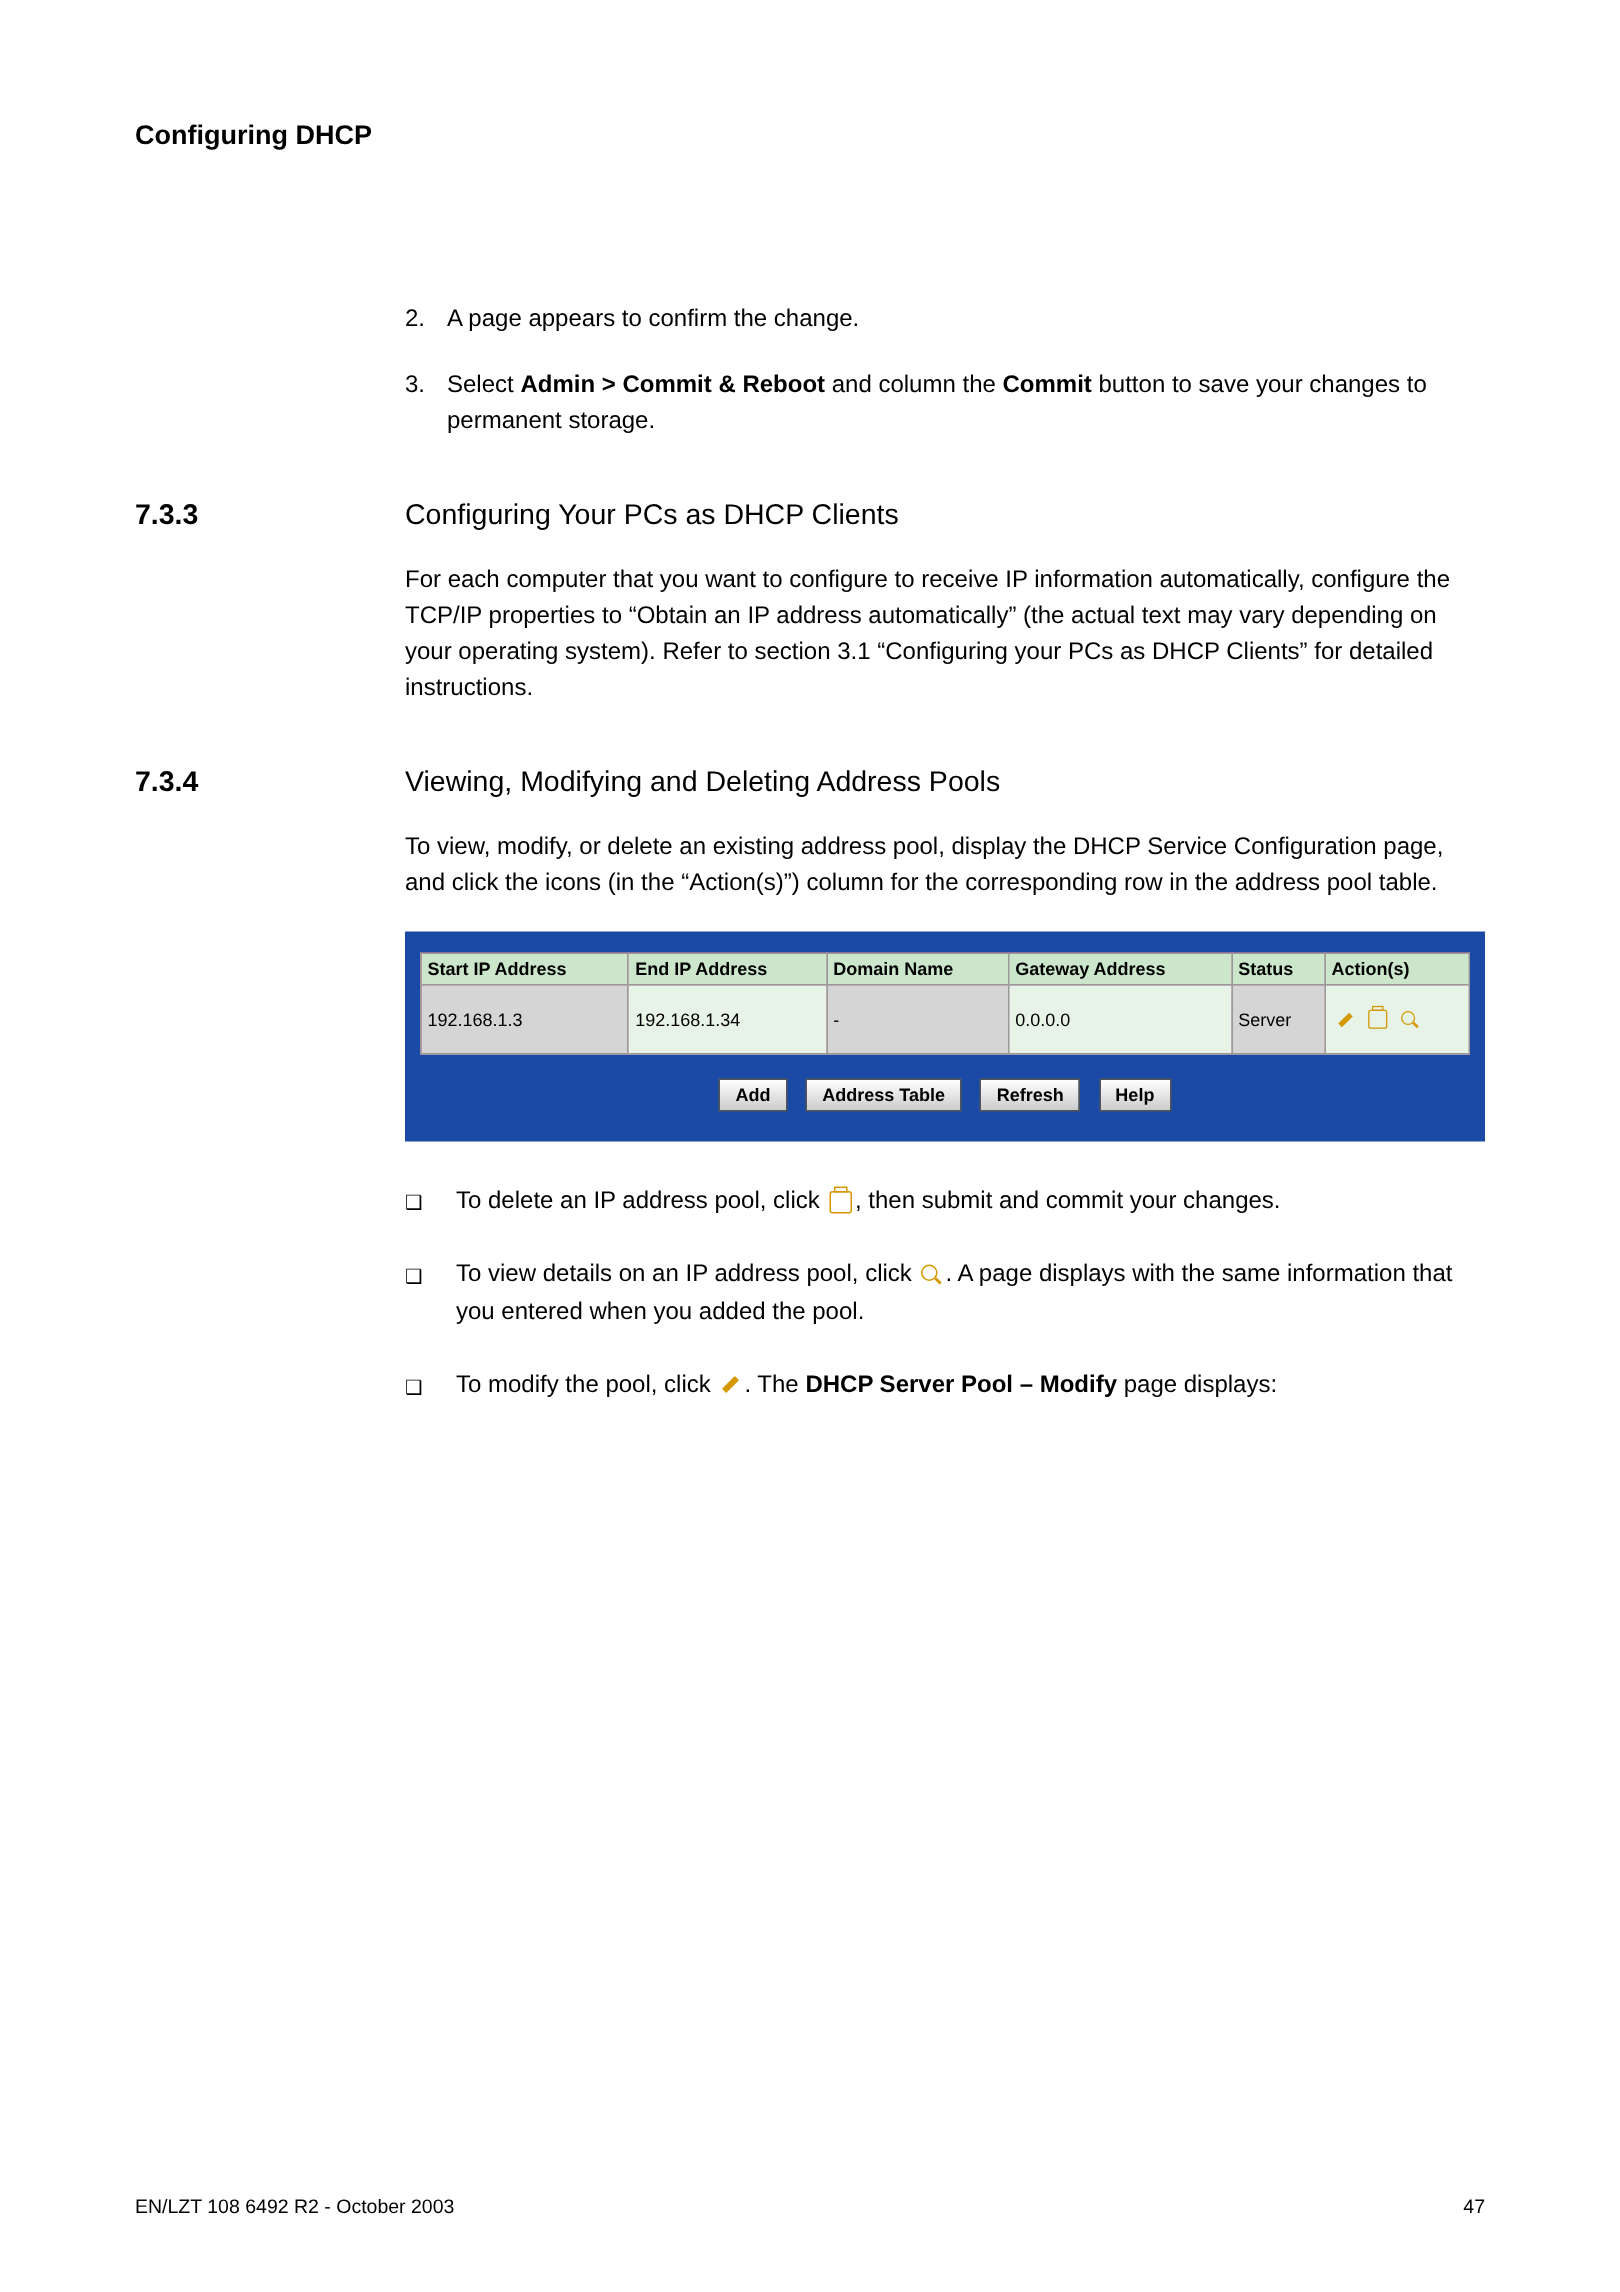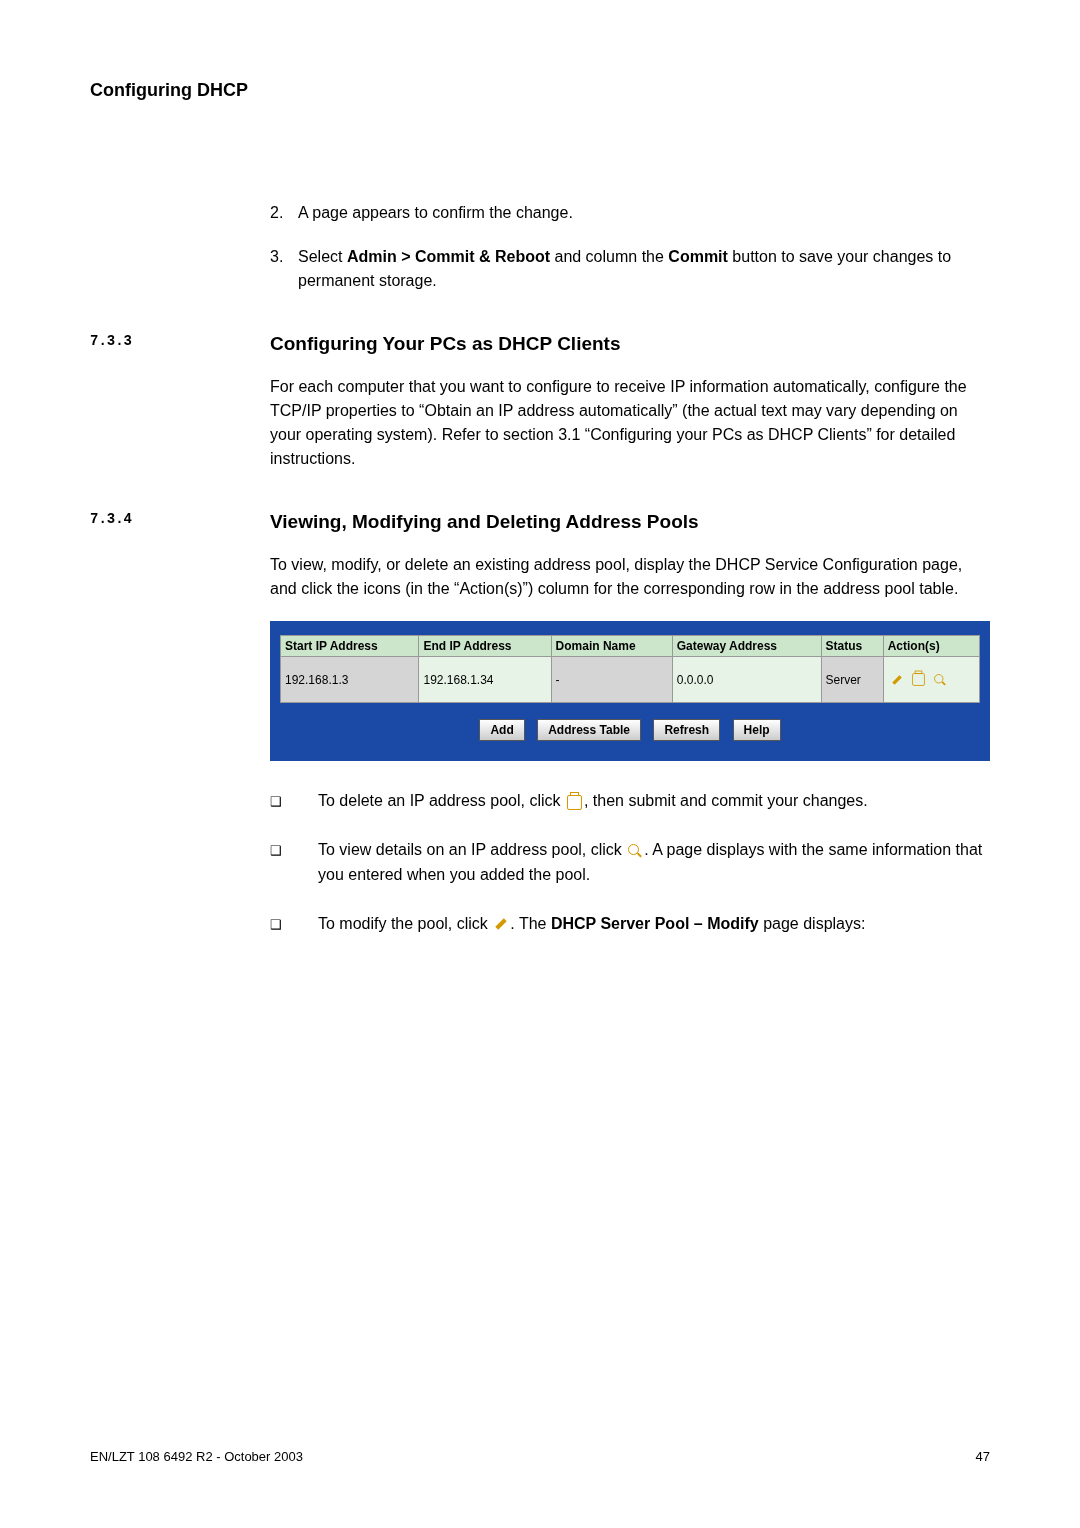--- a/index.html
+++ b/index.html
@@ -4,42 +4,42 @@
 <style>
 * { margin: 0; padding: 0; box-sizing: border-box; }
 body { font-family: Arial, Helvetica, sans-serif; background: #fff; width: 1080px; height: 1528px; position: relative; color: #000; }
 .page { padding: 80px 90px 50px 90px; }
 .header-right { text-align: left; font-size: 18px; font-weight: bold; margin-bottom: 100px; }
 .content { margin-left: 180px; }
 .list-item { margin-bottom: 20px; font-size: 16px; line-height: 1.5; display: flex; }
 .list-num { min-width: 24px; }
 .list-text { flex: 1; padding-left: 4px; }
 .section-row { display: flex; margin-top: 40px; margin-bottom: 20px; }
-.section-num { width: 180px; font-size: 14px; font-weight: bold; font-family: Liberation Mono, monospace; }
-.section-title { font-size: 19px; font-weight: bold; }
+.section-num { width: 180px; font-size: 19px; font-weight: bold; }
+.section-title { font-size: 19px; font-weight: normal; }
 .para { font-size: 16px; line-height: 1.5; margin-bottom: 20px; }
 .table-wrap { background: #1b4aa6; padding: 14px 10px 20px 10px; margin-bottom: 28px; }
 .pool-table { width: 100%; border-collapse: collapse; background: #ec4899; font-size: 12px; }
 .pool-table th { background: #cce6cc; font-weight: bold; padding: 3px 4px; text-align: left; border: 1px solid #999; white-space: nowrap; }
 .pool-table td { background: #e6f3e6; padding: 15px 4px; border: 1px solid #999; }
 .td-gray { background: #d5d5d5 !important; }
 .btn-row { text-align: center; margin-top: 16px; }
 .btn { display: inline-block; background: linear-gradient(#fff,#ccc); border: 1px solid #555; font-size: 12px; font-weight: bold; padding: 3px 10px; margin: 0 4px; font-family: Arial; }
 .bullet-item { display: flex; margin-bottom: 24px; font-size: 16px; line-height: 1.55; }
 .bullet-sq { min-width: 34px; font-size: 13px; padding-top: 3px; }
-.bullet-text { flex: 1; margin-left: 14px; }
+.bullet-text { flex: 1; }
 .icon-trash { display: inline-block; width: 15px; height: 15px; border: 1.5px solid #d49800; border-radius: 2px; position: relative; vertical-align: middle; margin: 0 2px; }
 .icon-trash::before { content: ""; position: absolute; top: -4px; left: 2px; width: 7px; height: 2px; border: 1px solid #d49800; }
 .icon-mag { display: inline-block; width: 14px; height: 14px; position: relative; vertical-align: middle; margin: 0 2px; }
 .icon-mag::before { content: ""; position: absolute; width: 9px; height: 9px; border: 1.5px solid #d49800; border-radius: 50%; left: 0; top: 0; }
 .icon-mag::after { content: ""; position: absolute; width: 5px; height: 1.5px; background: #d49800; transform: rotate(45deg); left: 9px; top: 10px; }
 .icon-pencil { display: inline-block; width: 14px; height: 14px; position: relative; vertical-align: middle; margin: 0 2px; }
 .icon-pencil::before { content: ""; position: absolute; width: 12px; height: 4px; background: #d49800; transform: rotate(-45deg); left: 1px; top: 5px; }
 .action-cell .icon-pencil, .action-cell .icon-trash, .action-cell .icon-mag { transform: scale(0.85); }
-.footer { position: absolute; bottom: 64px; left: 90px; right: 90px; display: flex; justify-content: space-between; font-size: 13px; }
+.footer { position: absolute; bottom: 50px; left: 90px; right: 90px; display: flex; justify-content: space-between; font-size: 13px; }
 .footer-right { font-weight: normal; }
 b { font-weight: bold; }
 </style>
 </head>
 <body>
 
 <div class="page">
   <div class="header-right">Configuring DHCP</div>
 
   <div class="content">

